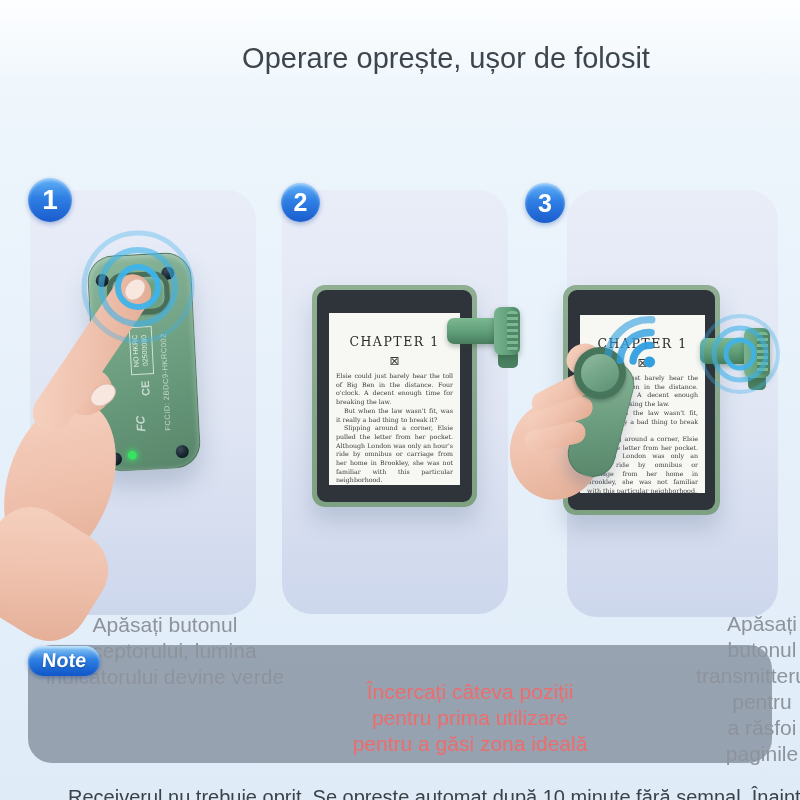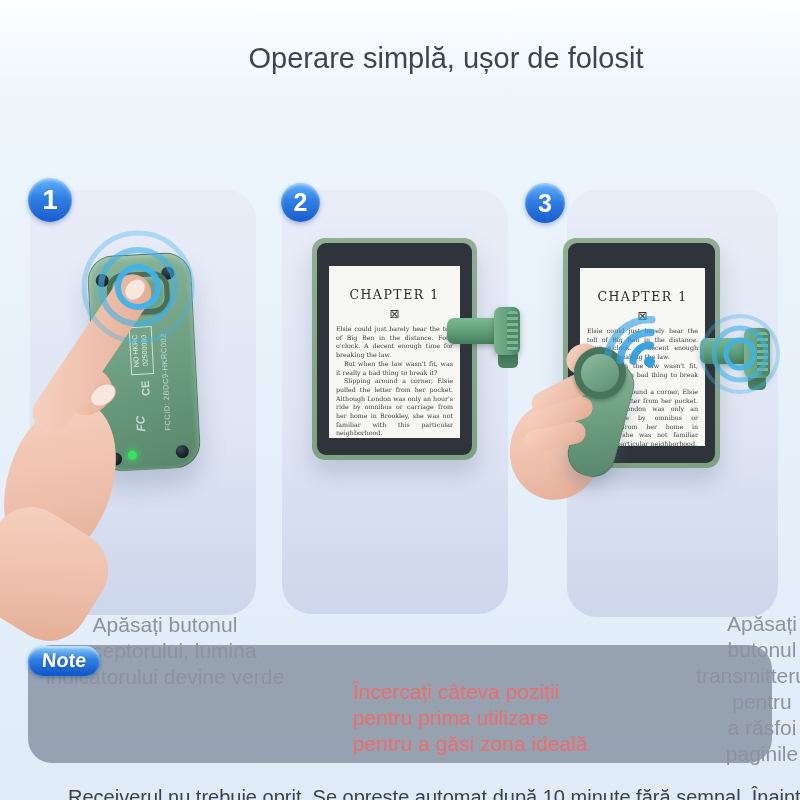--- a/index.html
+++ b/index.html
@@ -51,21 +51,21 @@
   .hand-mass{left:8px;top:398px;width:104px;height:168px;border-radius:50%;transform:rotate(18deg);}
   .wrist{left:-22px;top:516px;width:124px;height:116px;border-radius:40px;transform:rotate(32deg);}
   .knuckle{left:63px;top:370px;width:50px;height:44px;border-radius:50%;transform:rotate(-35deg);}
   .nail{border-radius:50%;background:#f8e7de;border:1px solid rgba(205,150,135,.55);z-index:7;}
   .nail2{left:89px;top:385px;width:26px;height:18px;transform:rotate(-35deg);}
   .finger-index{left:1px;top:334px;width:182px;height:38px;border-radius:19px;transform:rotate(-56deg);}
   .nail1{left:123px;top:280px;width:22px;height:17px;transform:rotate(-50deg);}
   .ripples{z-index:8;}
   
   .kindle{border-radius:13px;background:linear-gradient(180deg,#8fae92 0%,#7da181 100%);z-index:5;
-    box-shadow:0 14px 22px rgba(90,110,140,.25);}
+    box-shadow:0 14px 22px rgba(90,110,140,.25);margin-top:47px;}
   .k2{left:312px;top:238px;width:165px;height:222px;}
   .k3{left:563px;top:238px;width:157px;height:230px;}
   .bezel{position:absolute;inset:5px;border-radius:9px;background:#2f343a;}
   .screen{position:absolute;background:#f7f7f3;overflow:hidden;}
   .k2 .screen{left:12px;top:23px;width:131px;height:172px;}
   .k3 .screen{left:12px;top:25px;width:125px;height:178px;}
   .chapter{margin-top:21px;text-align:center;font-family:"DejaVu Serif",serif;
     font-size:12.5px;letter-spacing:1.5px;color:#2c2c2c;}
   .ornament{text-align:center;font-family:"DejaVu Sans",sans-serif;font-size:12px;
     margin-top:5px;color:#3a3a3a;}
@@ -99,40 +99,40 @@
   .rbtn-outer{left:574px;top:347px;width:52px;height:52px;border-radius:50%;z-index:8;
     background:#46755b;box-shadow:0 2px 4px rgba(30,55,40,.4);}
   .rbtn-inner{left:581px;top:354px;width:38px;height:38px;border-radius:50%;z-index:9;
     background:linear-gradient(150deg,#8fbba1 0%,#6fa184 60%,#5d8e71 100%);}
   
   .caption{white-space:pre-line;text-align:center;font-size:21px;line-height:26px;
     color:#8d939c;transform:translateX(-50%);z-index:40;}
   .cap1{left:165px;top:612px;}
   .cap2{left:465px;top:601px;}
   .cap3{left:762px;top:611px;}
-  .tip{left:470px;top:679px;white-space:pre-line;font-size:21px;
+  .tip{left:470px;top:679px;white-space:pre-line;text-align:center;font-size:21px;
     line-height:26px;color:#ec6d6d;transform:translateX(-50%);z-index:40;}
   
   .band{left:28px;top:645px;width:744px;height:118px;border-radius:24px;
     background:rgba(105,117,132,.62);z-index:30;}
   .note-badge{left:28px;top:646px;width:72px;height:30px;border-radius:16px;z-index:50;
     background:linear-gradient(180deg,#8ecdf7 0%,#2e7fe2 45%,#0f55c8 100%);
     box-shadow:0 2px 4px rgba(20,60,140,.4), inset 0 2px 3px rgba(255,255,255,.5);
     color:#fff;font-weight:800;font-size:20px;text-align:center;line-height:29px;}
   .note-badge span{display:inline-block;transform:skewX(-4deg);
     text-shadow:0 1px 2px rgba(10,50,120,.5);}
   .footer-text{left:68px;top:786px;font-size:20px;color:#3b424a;white-space:nowrap;z-index:40;}
   svg{position:absolute;overflow:visible;}
 </style>
 </head>
 <body>
 
 <div id="stage">
 
-  <div class="abs title">Operare simplă, ușor de folosit</div>
+  <div class="abs title">Operare oprește, ușor de folosit</div>
 
   <div class="abs panel p1"></div>
   <div class="abs panel p2"></div>
   <div class="abs panel p3"></div>
 
   <div class="abs badge b1">1</div>
   <div class="abs badge b2">2</div>
   <div class="abs badge b3">3</div>
 
   <div class="abs device">

